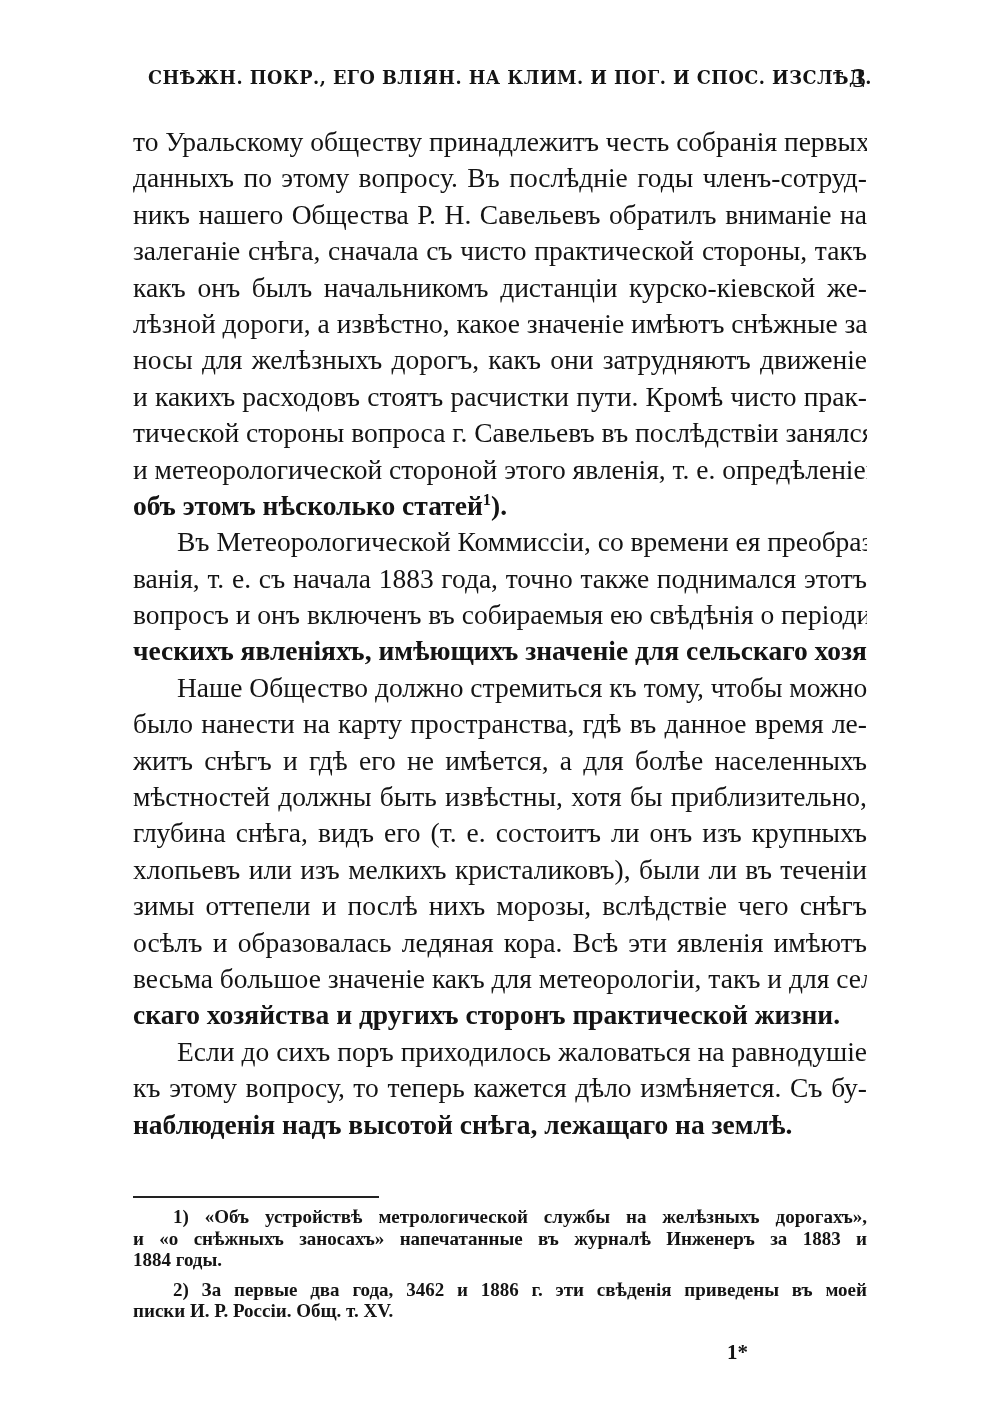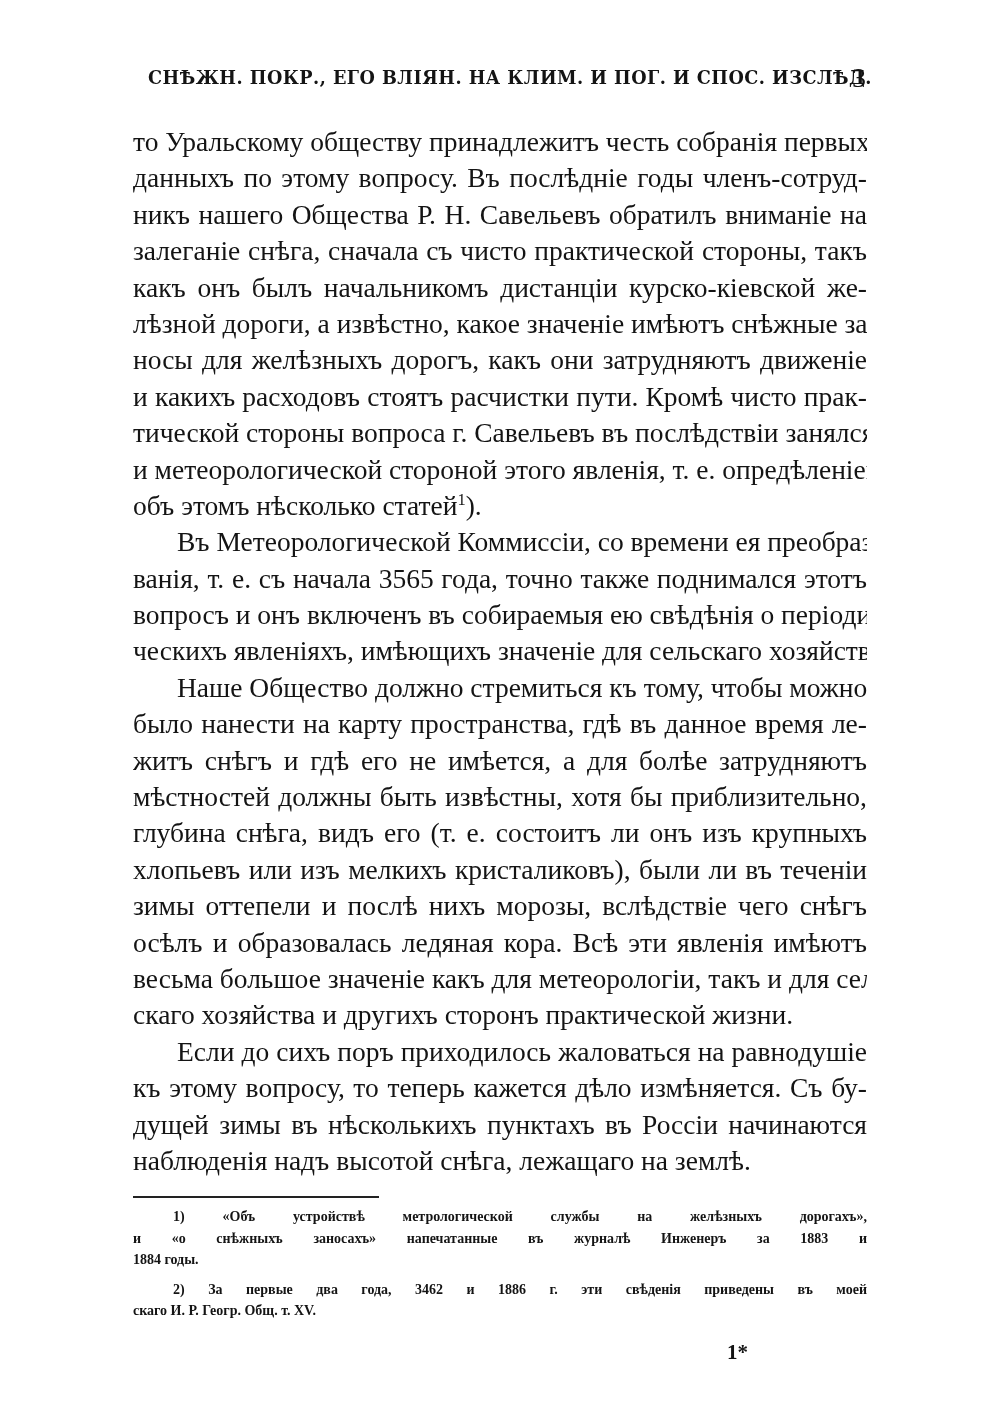--- a/index.html
+++ b/index.html
@@ -15,27 +15,27 @@
     position: absolute; left: 852px; top: 62px;
     font-family: "Liberation Serif", serif; font-size: 28px;
   }
   .body-text { position: absolute; left: 133px; top: 124px; width: 734px; }
   .line {
     display: block; height: 36.4px; line-height: 36.4px;
     font-family: "Liberation Serif", serif; font-size: 27.5px;
     text-align: justify; text-align-last: justify; white-space: nowrap;
     overflow: hidden;
   }
-  .line.last { text-align-last: left; }
+  .line.last { text-align-last: left; font-weight: bold; }
   .line.indent { padding-left: 44px; }
   .rule { position: absolute; left: 133px; top: 1196px; width: 246px; height: 2px; background: #222; }
   .notes { position: absolute; left: 133px; top: 1206px; width: 734px; }
   .nline {
     display: block; height: 21.5px; line-height: 21.5px;
-    font-family: "Liberation Serif", serif; font-size: 14px; font-weight: bold;
+    font-family: "Liberation Serif", serif; font-size: 19px; font-weight: bold;
     text-align: justify; text-align-last: justify; white-space: nowrap; overflow: hidden;
   }
   .nline.last { text-align-last: left; }
   .nline.indent { padding-left: 40px; }
   .note-gap { height: 8px; }
   .signature {
     position: absolute; left: 727px; top: 1340px;
     font-family: "Liberation Serif", serif; font-size: 21px; font-weight: bold;
   }
   sup { font-size: 60%; line-height: 0; vertical-align: super; }
@@ -59,55 +59,54 @@
       <span class="line">лѣзной дороги, а извѣстно, какое значеніе имѣютъ снѣжные за-</span>
       <span class="line">носы для желѣзныхъ дорогъ, какъ они затрудняютъ движеніе</span>
       <span class="line">и какихъ расходовъ стоятъ расчистки пути. Кромѣ чисто прак-</span>
       <span class="line">тической стороны вопроса г. Савельевъ въ послѣдствіи занялся</span>
       <span class="line">и метеорологической стороной этого явленія, т. е. опредѣленіемъ</span>
       <span class="line last"><span>объ этомъ нѣсколько статей</span><sup>1</sup><span>).</span></span>
     </div>
 
     <div>
       <span class="line indent">Въ Метеорологической Коммиссіи, со времени ея преобразо-</span>
-      <span class="line">ванія, т. е. съ начала 3565 года, точно также поднимался этотъ</span>
+      <span class="line">ванія, т. е. съ начала 1883 года, точно также поднимался этотъ</span>
       <span class="line">вопросъ и онъ включенъ въ собираемыя ею свѣдѣнія о періоди-</span>
       <span class="line last"><span>ческихъ явленіяхъ, имѣющихъ значеніе для сельскаго хозяйства</span></span>
     </div>
 
     <div>
       <span class="line indent">Наше Общество должно стремиться къ тому, чтобы можно</span>
       <span class="line">было нанести на карту пространства, гдѣ въ данное время ле-</span>
-      <span class="line">житъ снѣгъ и гдѣ его не имѣется, а для болѣе затрудняютъ</span>
+      <span class="line">житъ снѣгъ и гдѣ его не имѣется, а для болѣе населенныхъ</span>
       <span class="line">мѣстностей должны быть извѣстны, хотя бы приблизительно,</span>
       <span class="line">глубина снѣга, видъ его (т. е. состоитъ ли онъ изъ крупныхъ</span>
       <span class="line">хлопьевъ или изъ мелкихъ кристаликовъ), были ли въ теченіи</span>
       <span class="line">зимы оттепели и послѣ нихъ морозы, вслѣдствіе чего снѣгъ</span>
       <span class="line">осѣлъ и образовалась ледяная кора. Всѣ эти явленія имѣютъ</span>
       <span class="line">весьма большое значеніе какъ для метеорологіи, такъ и для сель-</span>
       <span class="line last">скаго хозяйства и другихъ сторонъ практической жизни.</span>
     </div>
 
     <div>
       <span class="line indent">Если до сихъ поръ приходилось жаловаться на равнодушіе</span>
       <span class="line">къ этому вопросу, то теперь кажется дѣло измѣняется. Съ бу-</span>
-      <span class="line">дущей зимы въ нѣсколькихъ пунктахъ въ Россіи начинаются</span>
       <span class="line last">наблюденія надъ высотой снѣга, лежащаго на землѣ.</span>
     </div>
   </div>
 
   <div class="rule"></div>
 
   <div class="notes">
     <div>
       <span class="nline indent">1) «Объ устройствѣ метрологической службы на желѣзныхъ дорогахъ»,</span>
       <span class="nline">и «о снѣжныхъ заносахъ» напечатанные въ журналѣ Инженеръ за 1883 и</span>
       <span class="nline last">1884 годы.</span>
     </div>
     <div class="note-gap"></div>
     <div>
       <span class="nline indent">2) За первые два года, 3462 и 1886 г. эти свѣденія приведены въ моей</span>
-      <span class="nline last">скаго И. Р. Геогр. Общ. т. XV.</span>
+      <span class="nline last">писки И. Р. Россіи. Общ. т. XV.</span>
     </div>
   </div>
 
   <div class="signature">1*</div>
 </div>
 
 </body></html>

